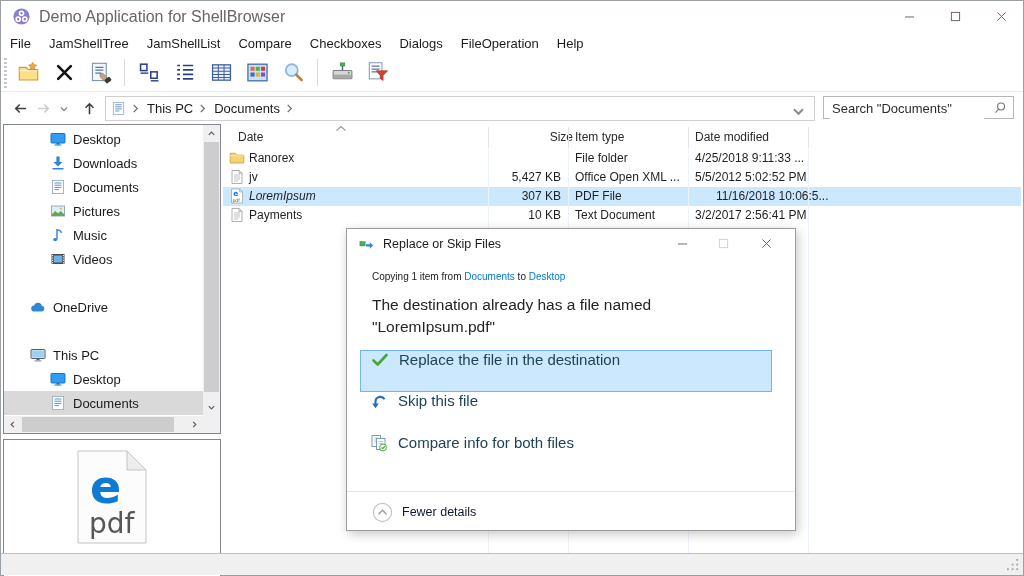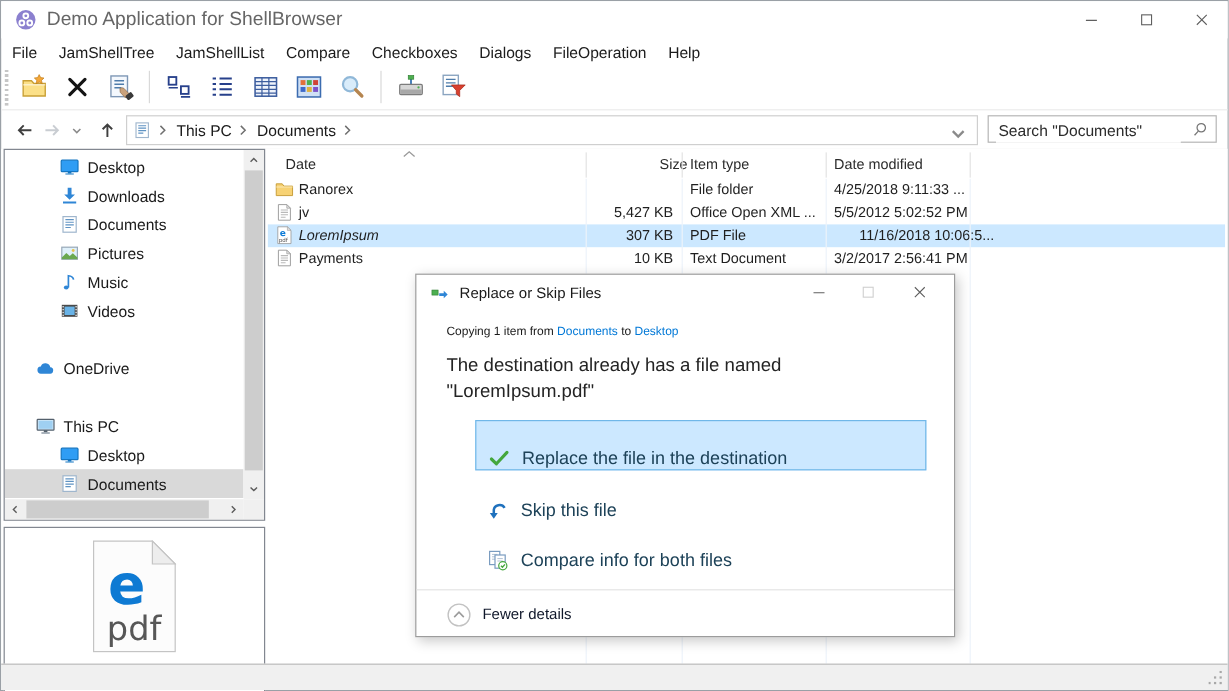--- a/index.html
+++ b/index.html
@@ -80,21 +80,21 @@
   #dlg-icon{width:15px;height:15px;margin-left:12px;}
   #dlg-title{font-size:12.5px;color:#1a1a1a;margin-left:9px;}
   .dlg-wbtn{position:absolute;top:0;width:38px;height:29px;display:flex;align-items:center;justify-content:center;}
   .dlg-wbtn .ic{width:11px;height:11px;}
   #dlg-min{right:94px;} #dlg-max{right:53px;} #dlg-close{right:10px;}
   #dlg-copyline{position:absolute;left:25px;top:42px;font-size:10px;color:#1a1a1a;}
   .dlg-link{color:#0078d7;}
   #dlg-msg1{position:absolute;left:25px;top:67px;font-size:15.5px;color:#242424;}
   #dlg-msg2{position:absolute;left:25px;top:89px;font-size:15.5px;color:#242424;}
   #dlg-options{position:absolute;left:13px;top:121px;width:412px;}
-  .dlg-opt{height:42px;display:flex;align-items:flex-end;padding-left:10px;box-sizing:border-box;margin-left:36px;}
+  .dlg-opt{height:42px;display:flex;align-items:flex-start;padding-left:10px;box-sizing:border-box;}
   .dlg-opt.sel{background:#cce8ff;border:1px solid #70b7e8;}
   .dlg-opt .ic{width:18px;height:18px;flex:none;}
   .opt-label{font-size:15px;color:#1d4258;margin-left:10px;}
   #dlg-footer{position:absolute;left:0;right:0;top:262px;height:40px;border-top:1px solid #e4e4e4;display:flex;align-items:center;}
   #fewer-icon{width:21px;height:21px;margin-left:25px;}
   #fewer-label{font-size:12.5px;color:#0f172a;margin-left:9px;}
 
   
   #statusbar{position:absolute;left:0;bottom:0;right:0;height:21px;background:#f0f0f0;border-top:1px solid #bdbdbd;}
   #status-text{font-size:11px;color:#444;margin-left:8px;line-height:20px;}

